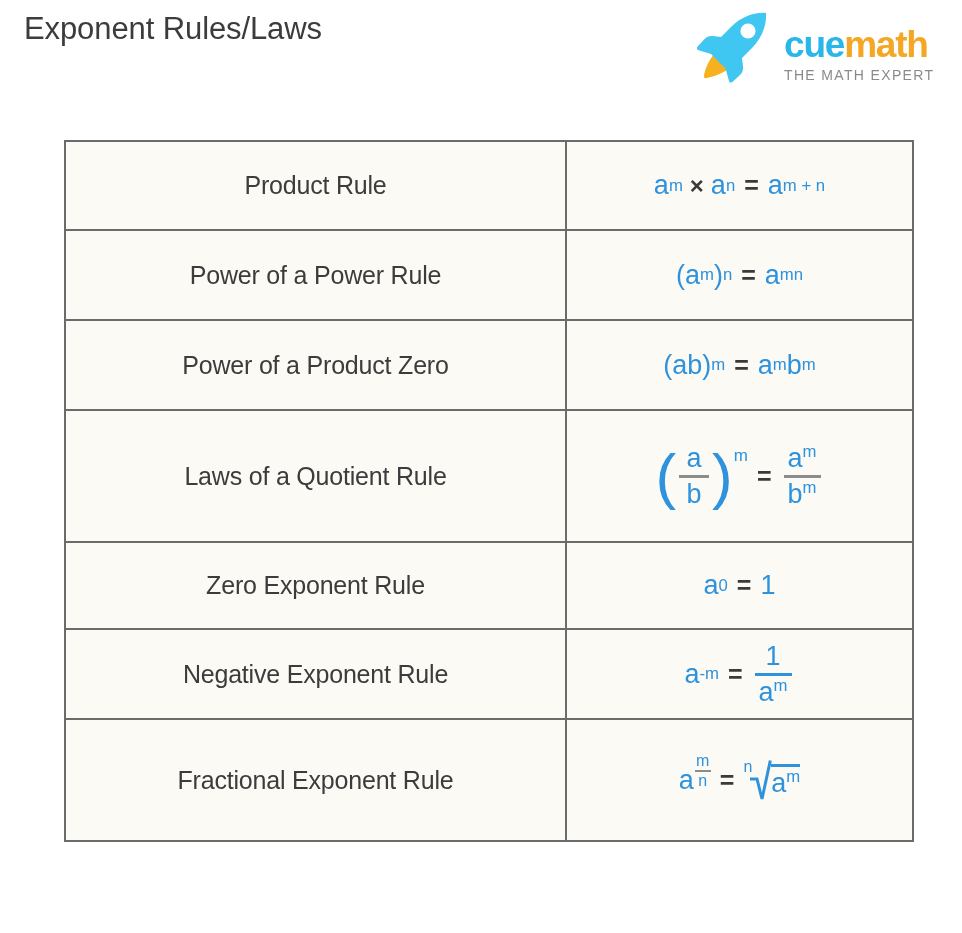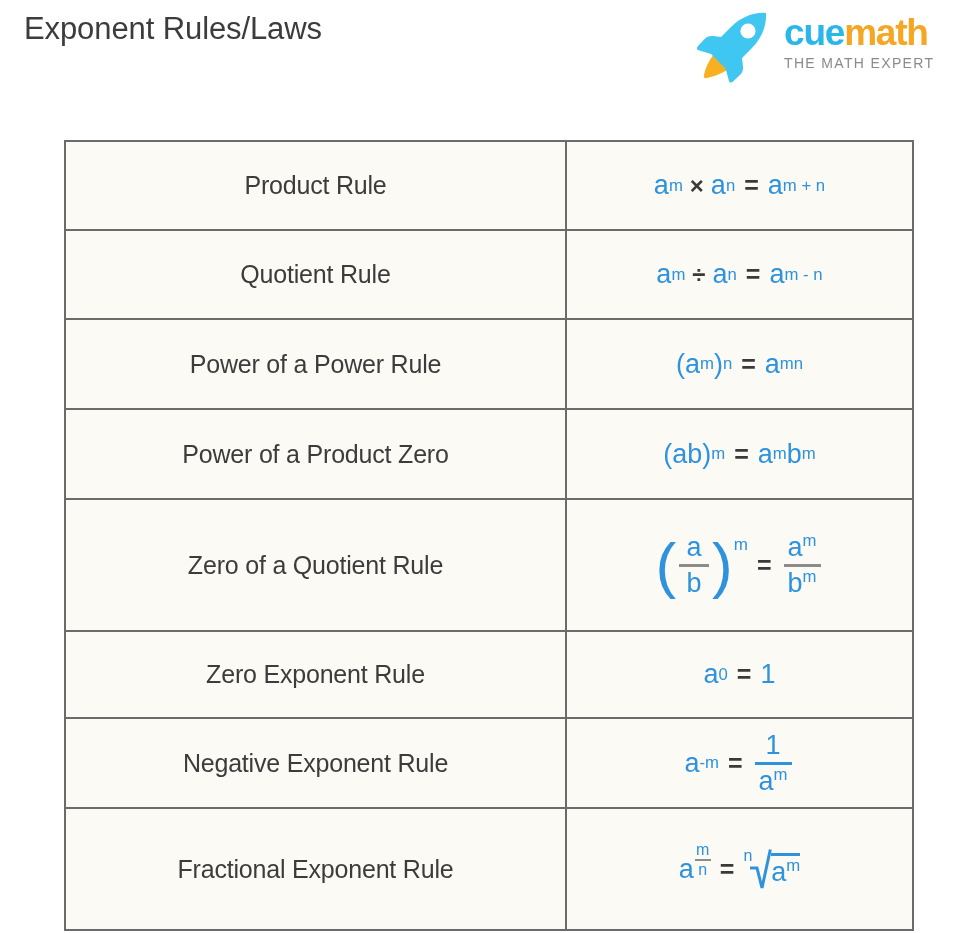--- a/index.html
+++ b/index.html
@@ -25,21 +25,21 @@
     color: #3c3c3c;
     letter-spacing: -0.1px;
     white-space: nowrap;
   }
 
   .brand {
     position: absolute;
     left: 694px;
     top: 6px;
     display: flex;
-    align-items: flex-start;
+    align-items: flex-end;
   }
   .brand-rocket {
     width: 84px;
     height: 74px;
     flex: 0 0 auto;
     margin-top: 3px;
   }
   .brand-text {
     margin-left: 6px;
     margin-top: 8px;
@@ -239,37 +239,20 @@
             <span class="op">×</span>
             <span>a</span>
             <sup>n</sup>
             <span class="op-eq">=</span>
             <span>a</span>
             <sup>m + n</sup>
           </span>
       </td>
     </tr>
 
-    <tr>
-      <td style="height:87px">
-        <span class="rule-name">Quotient Rule</span>
-      </td>
-      <td>
-        <span class="formula">
-            <span>a</span>
-            <sup>m</sup>
-            <span class="op">÷</span>
-            <span>a</span>
-            <sup>n</sup>
-            <span class="op-eq">=</span>
-            <span>a</span>
-            <sup>m - n</sup>
-          </span>
-      </td>
-    </tr>
 
     <tr>
       <td style="height:88px">
         <span class="rule-name">Power of a Power Rule</span>
       </td>
       <td>
         <span class="formula">
             <span>(</span>
             <span>a</span>
             <sup>m</sup>
@@ -296,21 +279,21 @@
             <span>a</span>
             <sup>m</sup>
             <span>b</span>
             <sup>m</sup>
           </span>
       </td>
     </tr>
 
     <tr>
       <td style="height:130px">
-        <span class="rule-name">Zero of a Quotient Rule</span>
+        <span class="rule-name">Laws of a Quotient Rule</span>
       </td>
       <td>
         <span class="formula">
           <span class="paren-group">
             <span class="bigparen">(</span>
             <span class="frac">
               <span class="num">a</span>
               <span class="bar"></span>
               <span class="den">b</span>
             </span>

